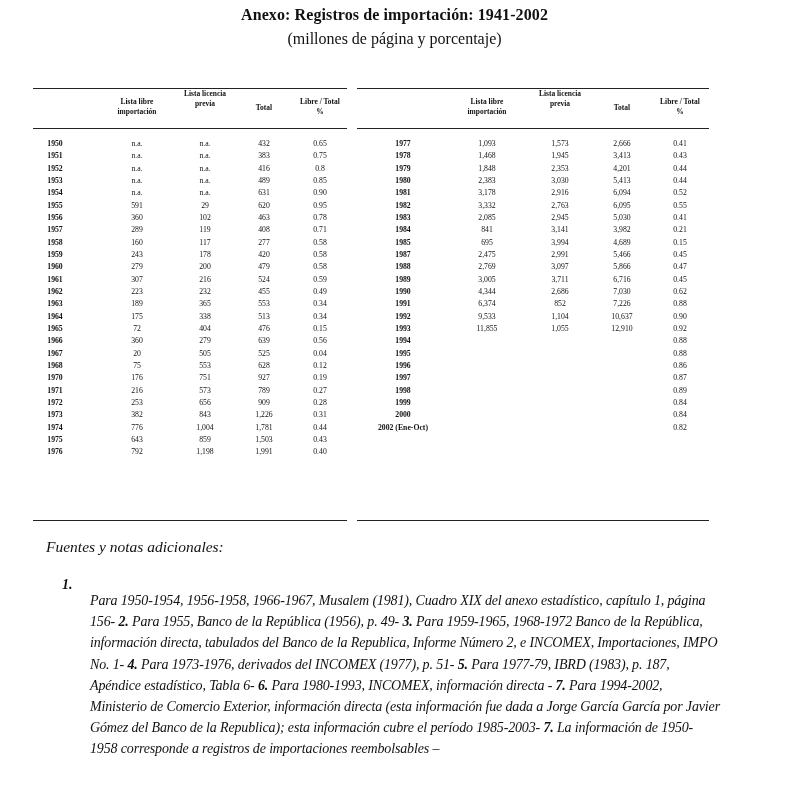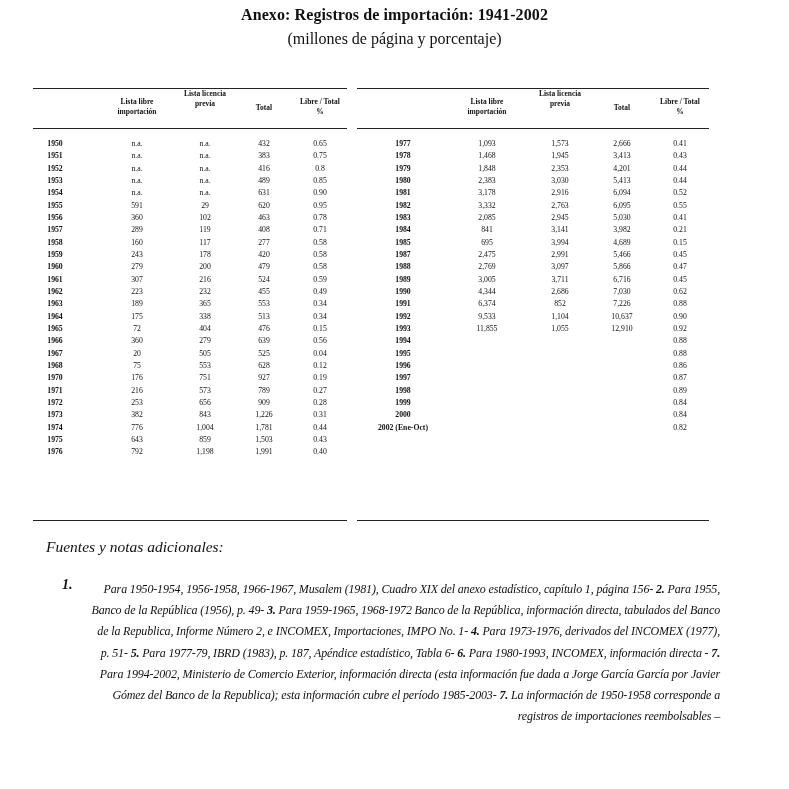--- a/index.html
+++ b/index.html
@@ -31,21 +31,21 @@
   
   .tbl-right .c-year { left:20px; width:52px; }
   .tbl-right .c-year.wide { left:0px; width:92px; }
   .tbl-right .c-libre { left:104px; width:52px; }
   .tbl-right .c-lic { left:170px; width:66px; }
   .tbl-right .c-total { left:246px; width:38px; }
   .tbl-right .c-pct { left:297px; width:52px; }
   .notes-heading { position:absolute; left:34px; top:538px; font-family:"Liberation Serif", serif; font-style:italic; font-size:15.5px;margin-left:12px; }
   .notes { position:absolute; left:62px; top:574px; width:660px; }
   .note-num { position:absolute; left:0; top:0; font-style:italic; font-weight:bold; font-size:14px; line-height:21px; }
-  .note-text { position:absolute; left:28px; top:5px; width:630px; font-style:italic; font-size:12px; line-height:21.2px; letter-spacing:-0.15px;text-align:right; }
+  .note-text { position:absolute; left:28px; top:16px; width:630px; font-style:italic; font-size:14px; line-height:21.2px; letter-spacing:-0.15px; }
   .note-text b { font-weight:bold; }
 </style>
 </head>
 <body>
 
 <div class="title">Anexo: Registros de importación: 1941-2002</div>
 <div class="subtitle">(millones de página y porcentaje)</div>
 
 <div class="tbl tbl-left">
   <div class="rule top"></div>

